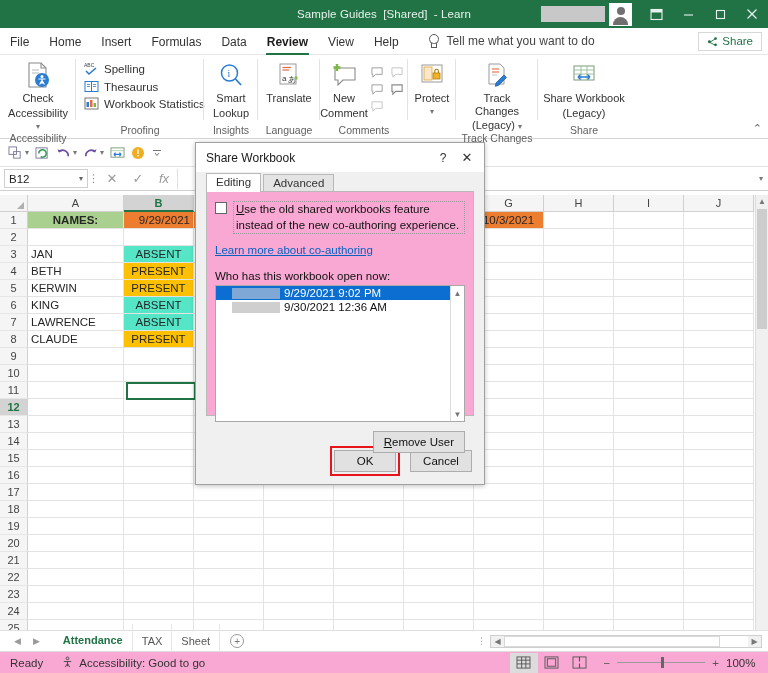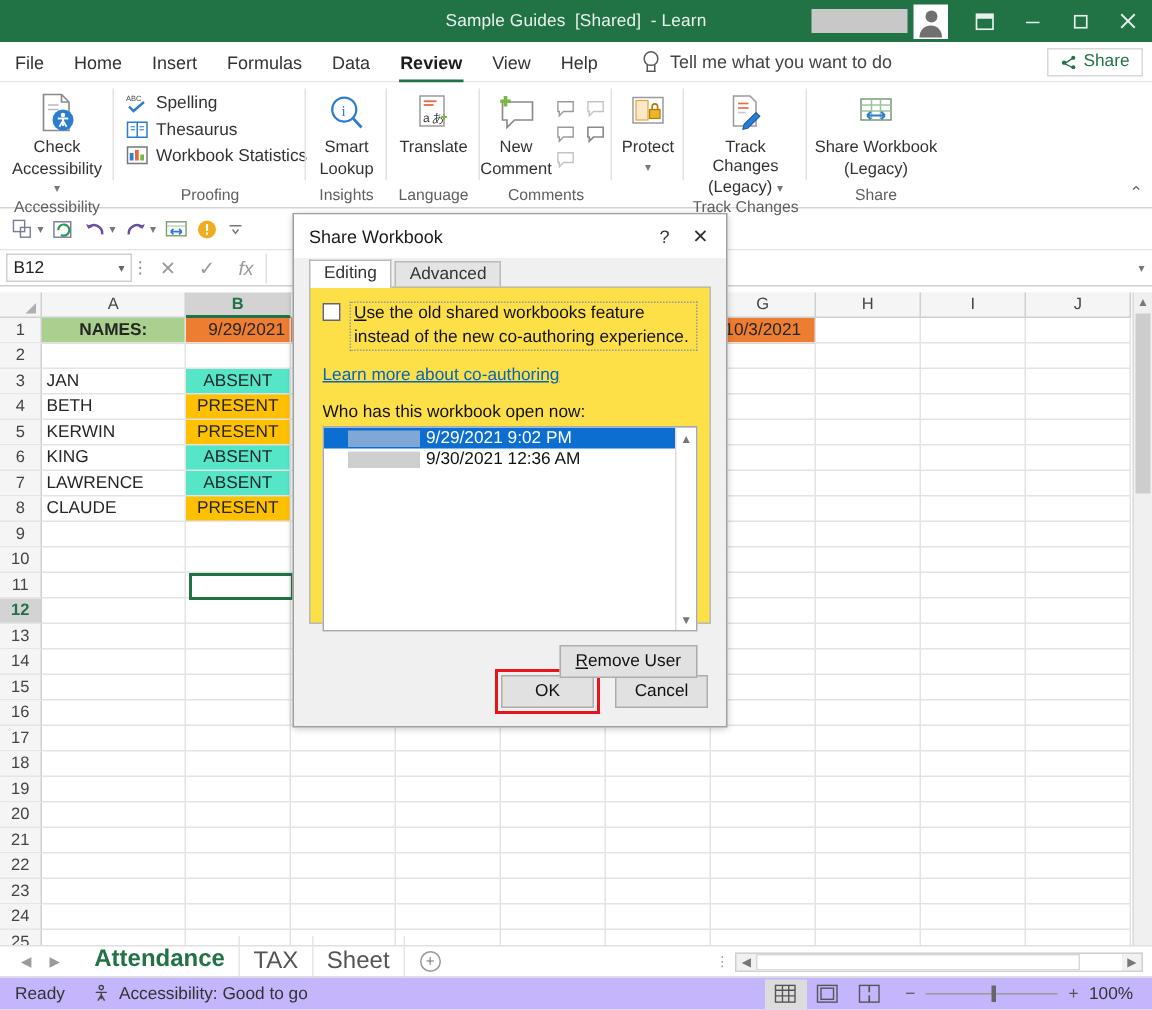--- a/index.html
+++ b/index.html
@@ -133,35 +133,35 @@
   .vscroll .arrow{ height:13px; display:flex; align-items:center; justify-content:center; color:#777; font-size:8px;}
   .vscroll .thumb{ position:absolute; top:14px; left:1px; right:1px; height:120px; background:#cdcdcd; }
 
   
   .sheetbar{
     position:absolute; left:0; right:0; bottom:22px; height:21px; background:#fff;
     display:flex; align-items:center; border-top:1px solid #e0e0e0;
   }
   .navarrows{ display:flex; gap:12px; padding:0 14px; color:#9a9a9a; font-size:9px; }
   .stab{
-    padding:0 9px; height:34px; display:flex; align-items:center; font-size:16px; color:#555;
+    padding:0 9px; height:34px; display:flex; align-items:center; font-size:11px; color:#555;
     border-right:1px solid #e6e6e6;
   }
   .stab.active{ color:#217346; font-weight:700; border-bottom:2px solid #217346; }
   .addsheet{ margin:0 10px; width:14px;height:14px;border:1px solid #9a9a9a;border-radius:50%;
     display:flex;align-items:center;justify-content:center;font-size:10px;color:#777; }
   .hscroll{ margin-left:auto; display:flex; align-items:center; gap:4px; padding-right:6px;}
   .hsdots{ color:#999; font-size:9px; line-height:6px; }
   .hsbar{ width:272px; height:13px; border:1px solid #cfcfcf; background:#f1f1f1; display:flex; align-items:center;}
   .hsbar .ar{ width:13px; text-align:center; color:#777; font-size:8px; }
   .hsbar .track{ flex:1; height:11px; background:#fff; position:relative;}
   .hsbar .thumb{ position:absolute; left:0; top:0; bottom:0; width:216px; background:#fff; border:1px solid #d9d9d9;}
 
   .statusbar{
-    position:absolute; left:0; right:0; bottom:0; height:22px; background:#c4b5fd;
+    position:absolute; left:0; right:0; bottom:0; height:22px; background:#f9a8d4;
     border-top:1px solid #dcdcdc; display:flex; align-items:center; font-size:11.5px; color:#333;
   }
   .statusbar .sl{ padding-left:10px; }
   .statusbar .acc{ display:flex; align-items:center; gap:5px; margin-left:18px; }
   .statusbar .sr{ margin-left:auto; display:flex; align-items:center; gap:0; padding-right:8px; }
   .viewbtn{ width:28px; height:20px; display:flex; align-items:center; justify-content:center; }
   .viewbtn.active{ background:#dcdcdc; }
   .zoomwrap{ display:flex; align-items:center; gap:7px; margin-left:10px; color:#555; }
   .ztrack{ width:88px; height:1px; background:#9a9a9a; position:relative; }
   .zthumb{ position:absolute; left:44px; top:-5px; width:3px; height:11px; background:#666; }
@@ -181,21 +181,21 @@
   .dlg-title .hbtn{ width:22px;height:22px;display:flex;align-items:center;justify-content:center;color:#333;font-size:12px;}
   .dlg-title .xbtn{ width:26px;height:22px;display:flex;align-items:center;justify-content:center;color:#333;font-size:13px;}
   .dlg-body{ flex:1; padding:0 10px; }
   .tabstrip{ display:flex; align-items:flex-end; height:18px; margin-top:2px; }
   .dtab{
     font-size:11.5px; padding:2px 9px 3px 9px; border:1px solid #b9b9b9; background:#e4e4e4; color:#333;
     margin-right:2px; border-bottom:none;
   }
   .dtab.active{ background:#fff; position:relative; z-index:2; padding-bottom:4px; }
   .tabpanel{
-    border:1px solid #b9b9b9; background:#fde047; margin-top:-1px; padding:9px 8px 8px 8px; height:225px; position:relative;
+    border:1px solid #b9b9b9; background:#f9a8d4; margin-top:-1px; padding:9px 8px 8px 8px; height:225px; position:relative;
   }
   .chkrow{ display:flex; gap:6px; align-items:flex-start; }
   .chkbox{ width:12px; height:12px; border:1px solid #666; background:#fff; margin-top:1px; flex:none; }
   .chklabel{
     font-size:11.5px; line-height:1.35; color:#111; border:1px dotted #999; padding:0 2px;
   }
   .chklabel u{ text-decoration:underline; }
   .dlink{ color:#0563c1; font-size:11.5px; text-decoration:underline; display:inline-block; margin-top:10px; }
   .wholabel{ font-size:11.5px; color:#111; margin-top:13px; }
   .userlist{

